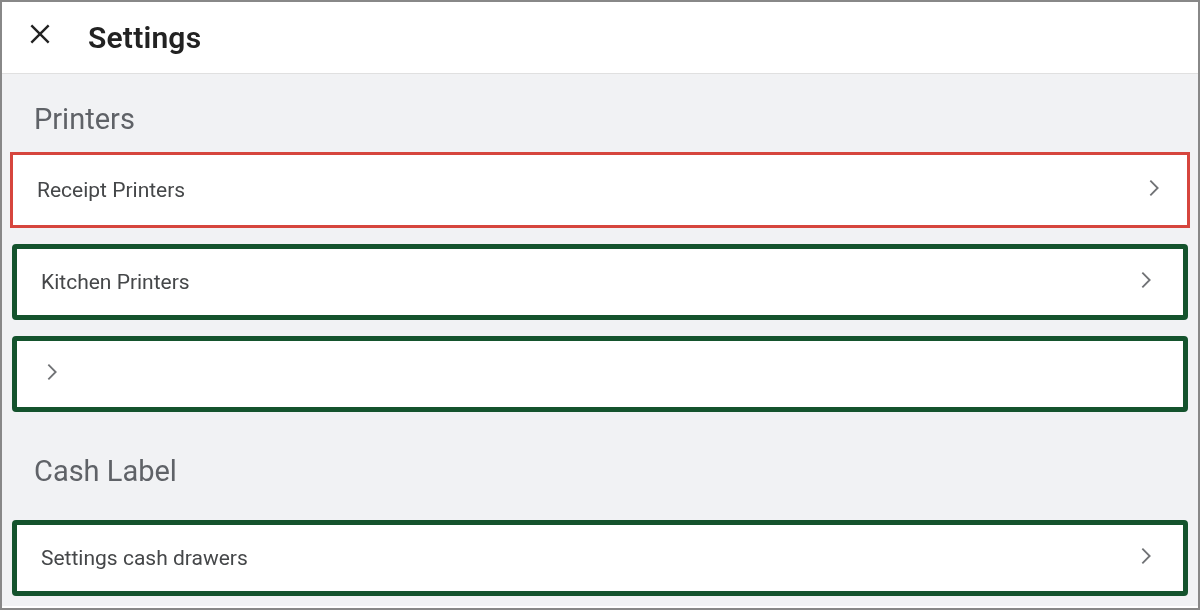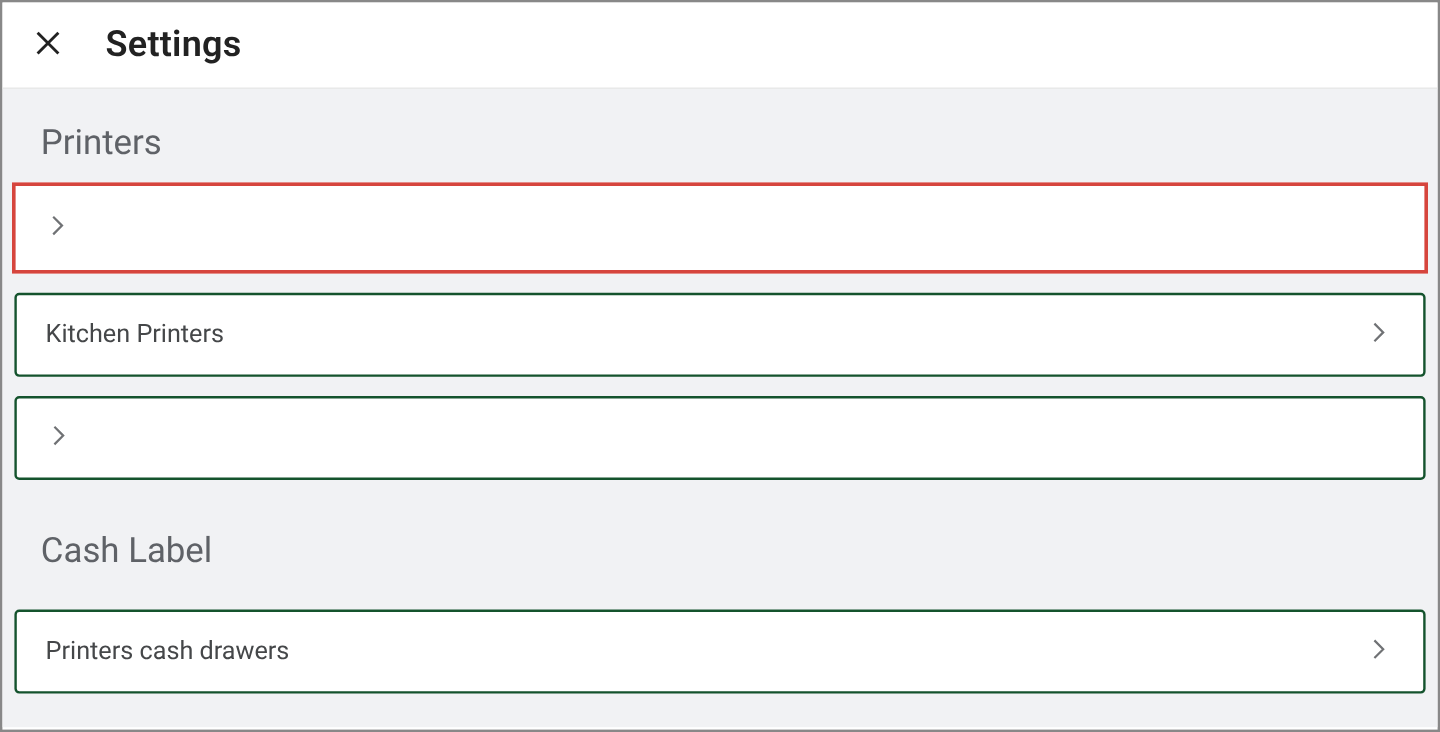--- a/index.html
+++ b/index.html
@@ -10,21 +10,20 @@
     body {
       font-family: -apple-system, BlinkMacSystemFont, "Segoe UI", Roboto, Helvetica, Arial, sans-serif;
       background: #fff;
       width: 1200px;
       height: 610px;
       overflow: hidden;
       border: 2px solid #888;
     }
     .header {
       display: flex;
-      align-items: center;
       padding: 18px 32px 18px 22px;
       background: #fff;
       border-bottom: 1px solid #e0e0e0;
     }
     .close-btn {
       width: 32px;
       height: 32px;
       display: flex;
       align-items: center;
       justify-content: center;
@@ -49,21 +48,21 @@
       height: calc(100% - 74px);
     }
     .section-heading {
       font-size: 29px;
       color: #5f6267;
       padding: 8px 24px 16px 24px;
       font-weight: 400;
     }
     .list-item {
       background: #fff;
-      border: 2px solid #14532d;
+      border: 5px solid #14532d;
       border-radius: 4px;
       margin: 16px 2px 12px 2px;
       padding: 20px 26px 20px 24px;
       display: flex;
       align-items: center;
       justify-content: space-between;
       cursor: pointer;
     }
     .list-item.highlighted {
       border: 3px solid #d6453d;
@@ -100,20 +99,21 @@
     </span>
   </div>
   <h1 class="page-title">Settings</h1>
 </div>
 
 <div class="content">
 
   <div class="section-heading">Printers</div>
 
   <div class="list-item highlighted">
+    <span class="list-label">Receipt Printers</span>
     <span class="chevron">
       <svg viewBox="0 0 24 24">
           <polyline points="8,4 16,12 8,20"></polyline>
         </svg>
     </span>
   </div>
 
   <div class="list-item">
     <span class="list-label">Kitchen Printers</span>
     <span class="chevron">
@@ -129,21 +129,21 @@
           <polyline points="8,4 16,12 8,20"></polyline>
         </svg>
     </span>
   </div>
 
   <div class="section-gap"></div>
 
   <div class="section-heading">Cash Label</div>
 
   <div class="list-item">
-    <span class="list-label">Printers cash drawers</span>
+    <span class="list-label">Settings cash drawers</span>
     <span class="chevron">
       <svg viewBox="0 0 24 24">
           <polyline points="8,4 16,12 8,20"></polyline>
         </svg>
     </span>
   </div>
 
 </div>
 
 </body></html>

